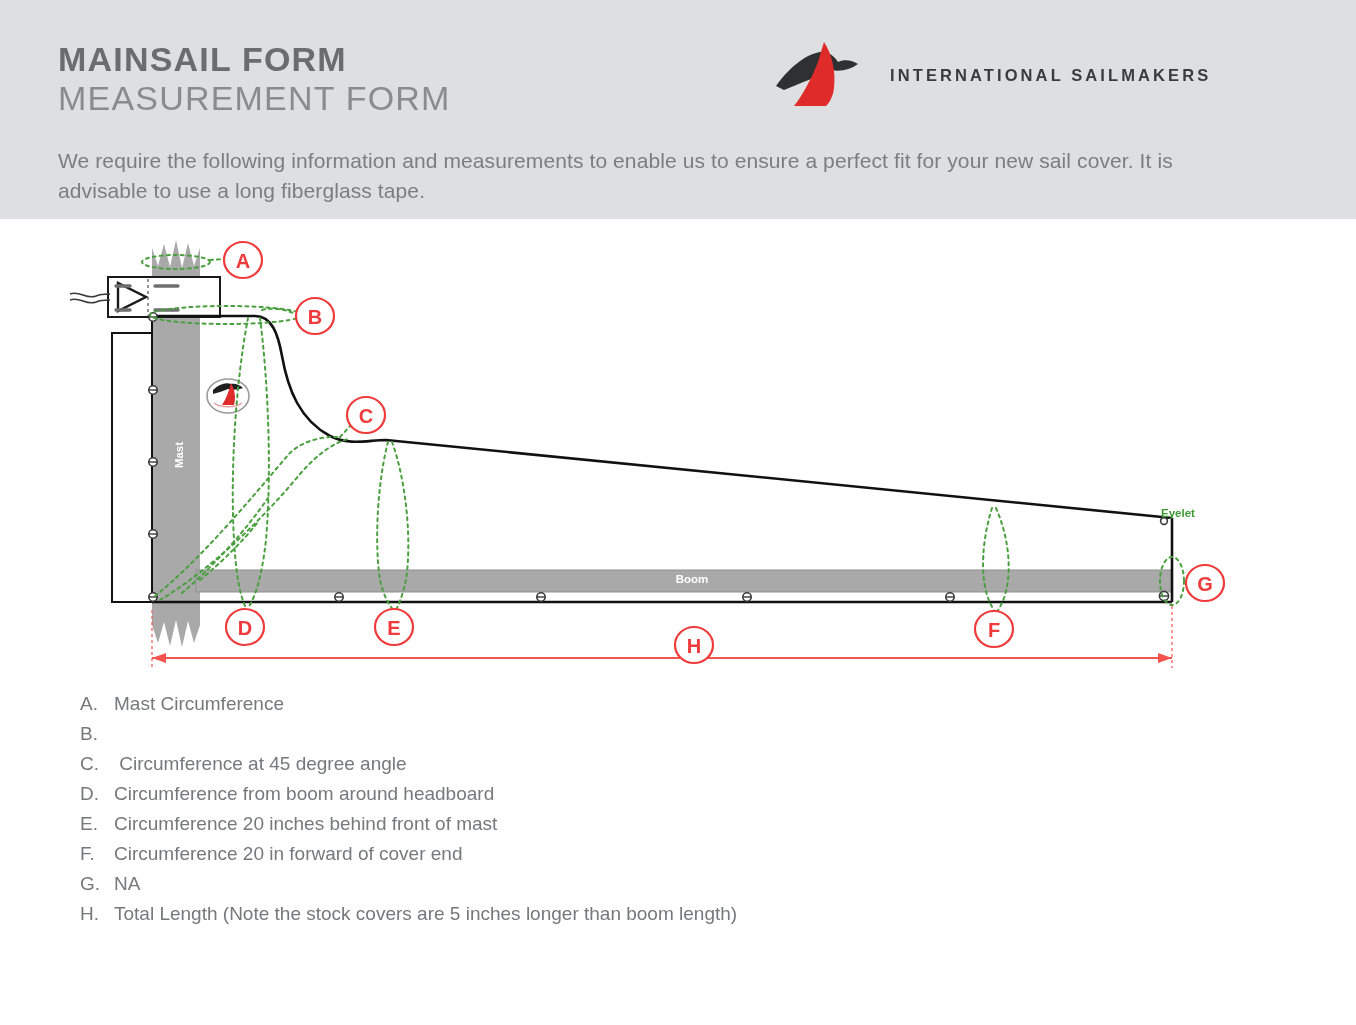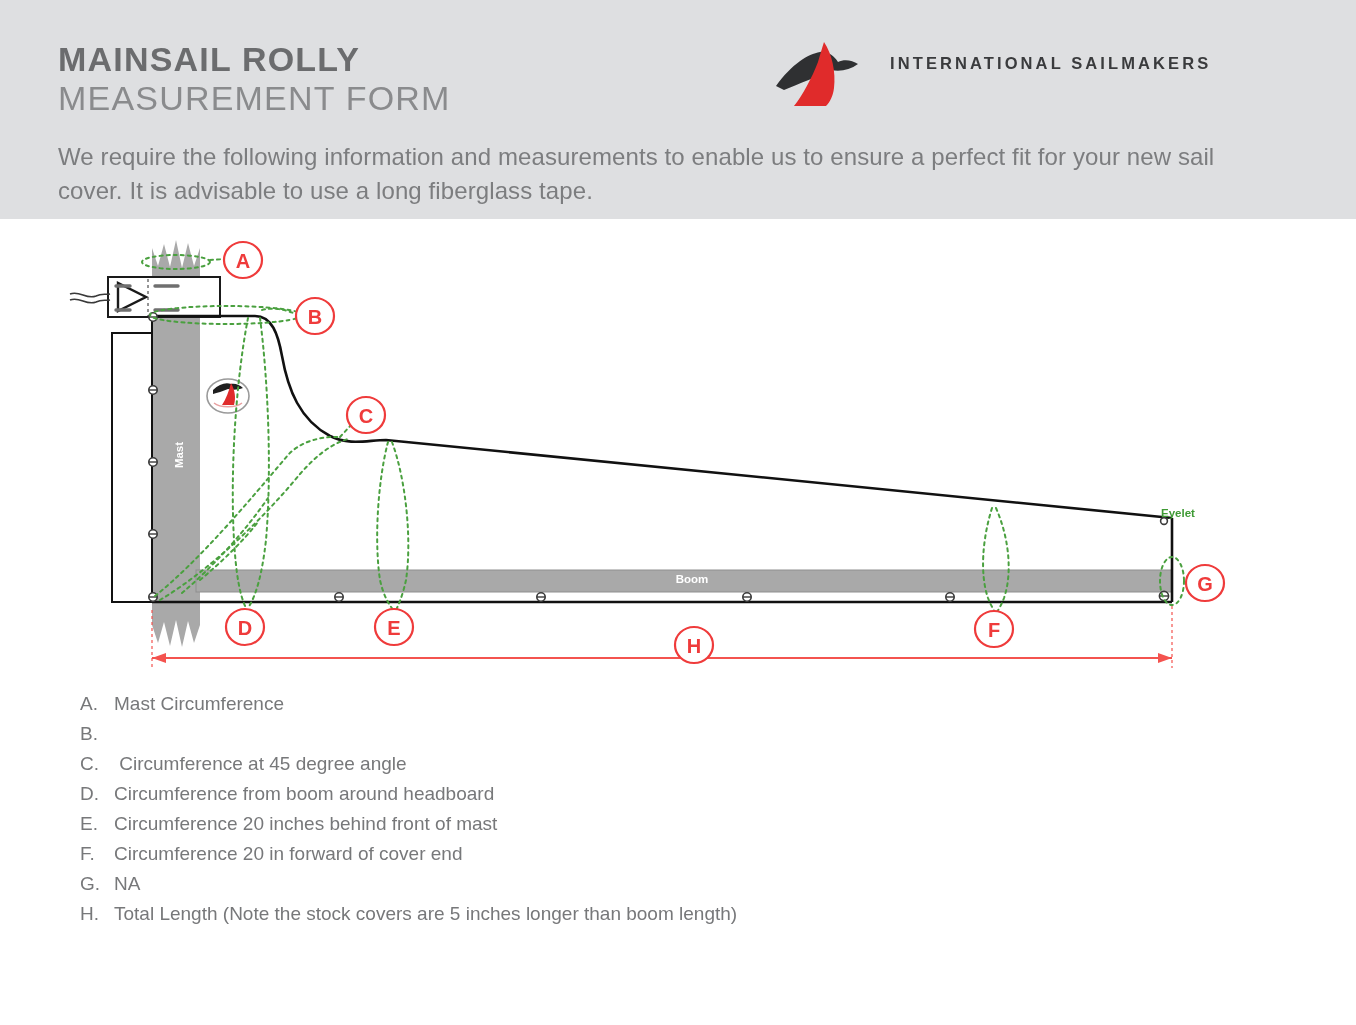--- a/index.html
+++ b/index.html
@@ -35,23 +35,23 @@
   }
   .title-line2 {
     font-size: 34px;
     font-weight: normal;
     letter-spacing: 1.2px;
     color: #8a8b8d;
     display: block;
     margin-top: 5px;
   }
   #intro-text {
-    position: absolute; left: 58px; top: 140px;
+    position: absolute; left: 58px; top: 146px;
     width: 1210px;
-    font-size: 24px;
+    font-size: 21px;
     line-height: 1.42;
     color: #7c7d7f;
     letter-spacing: 0.1px;
   }
 
   
   #logo-block {
     position: absolute; left: 768px; top: 38px;
     width: 512px; height: 78px;
   }
@@ -71,21 +71,21 @@
     line-height: 1;
   }
   .logo-line1 .lt-red { color: #e02b2b; }
   .logo-line1 .lt-dark { color: #2f3032; }
   .logo-line2 {
     font-size: 16.5px;
     font-weight: bold;
     color: #3a3b3d;
     letter-spacing: 3.1px;
     white-space: nowrap;
-    margin-top: 6px;
+    margin-top: 18px;
     line-height: 1;
   }
 
   
   #diagram {
     position: absolute; left: 0; top: 219px;
     width: 1356px; height: 470px;
   }
 
   
@@ -116,21 +116,21 @@
   .guide-label { white-space: pre; }
 </style>
 </head>
 <body>
 
 <div id="page">
 
   <div id="header-band"></div>
 
   <div id="title-block">
-    <span class="title-line1">MAINSAIL ROLLY</span>
+    <span class="title-line1">MAINSAIL FORM</span>
     <span class="title-line2">MEASUREMENT FORM</span>
   </div>
 
   <div id="intro-text">We require the following information and measurements to enable us to ensure a perfect fit for your new sail cover. It is advisable to use a long fiberglass tape.</div>
 
   <div id="logo-block">
     <svg id="logo-mark" viewBox="0 0 110 78">
       <path d="M8 48 C 24 26, 40 16, 52 14 C 60 13, 66 18, 70 24 C 76 21, 84 22, 90 26 C 82 32, 72 34, 63 32 C 52 38, 30 46, 16 52 Z" fill="#2f3032"></path>
       <path d="M56 4 C 64 16, 68 34, 66 50 C 65 58, 62 64, 58 68 L 26 68 C 34 58, 44 40, 50 24 C 52 17, 54 10, 56 4 Z" fill="#e02b2b"></path>
     </svg>

